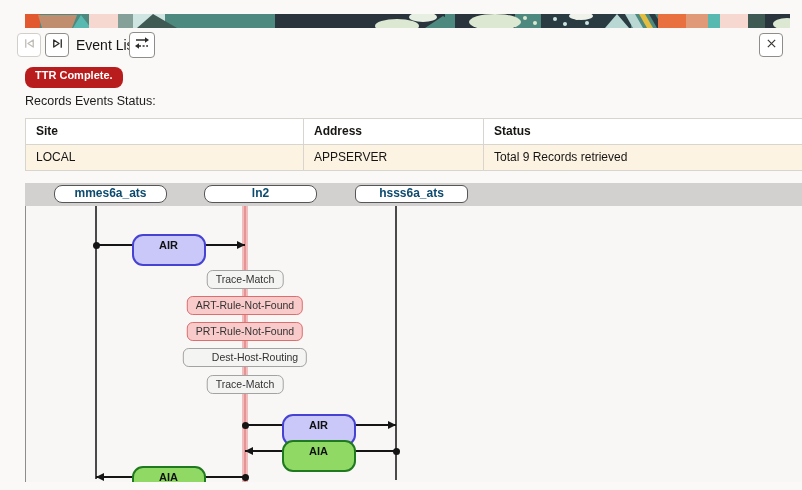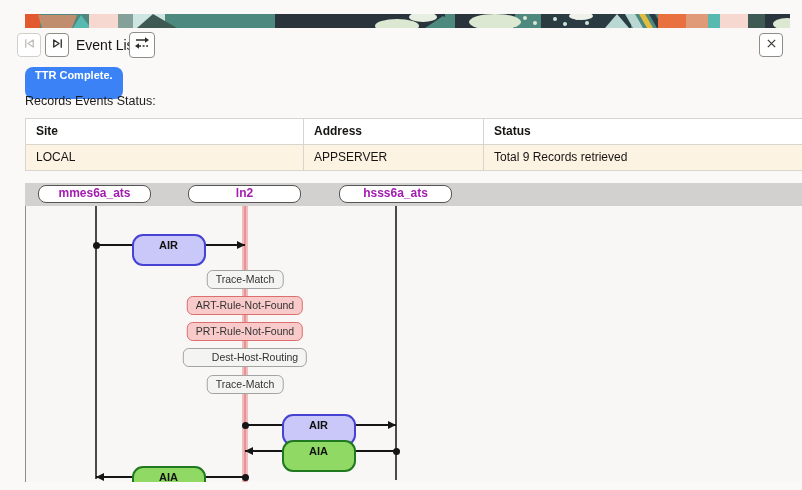--- a/index.html
+++ b/index.html
@@ -17,45 +17,45 @@
     display:flex; align-items:center; justify-content:center; cursor:pointer; color:#2c2b28;
   }
   .tb-btn.disabled { border-color:#d2cfca; color:#c0bdb7; cursor:default; }
   .tb-title { position:absolute; left:76px; top:37px; font-size:14px; color:#161513; }
   .btn-first { left:17px; top:33px; }
   .btn-last  { left:45px; top:33px; }
   .btn-swap  { left:129px; top:32px; width:26px; height:26px; }
   .btn-close { left:759px; top:33px; color:#3a3935; }
   
   .badge {
-    position:absolute; left:25px; top:67px; height:32px; line-height:16px;
-    padding:0 10px; border-radius:8px; background:#3b82f6; color:#fff;
+    position:absolute; left:25px; top:67px; height:21px; line-height:16px;
+    padding:0 10px; border-radius:8px; background:#b91c1c; color:#fff;
     font-size:11px; font-weight:bold;
   }
   
   .section-label { position:absolute; left:25px; top:94px; font-size:12.5px; color:#1c1b19; }
   
   .events-table {
     position:absolute; left:25px; top:118px; width:780px;
     border:1px solid #d8d5cf; background:#fff; font-size:12px;
   }
   .t-row { display:grid; grid-template-columns:278px 180px 322px; }
   .t-row.head { background:#fff; font-weight:bold; }
   .t-row.data { background:#fcf3e2; border-top:1px solid #d8d5cf; }
   .t-cell { height:25px; line-height:25px; padding-left:10px; border-right:1px solid #d8d5cf;
             overflow:hidden; white-space:nowrap; }
   .t-cell:last-child { border-right:none; }
   
   .diag-bar { position:absolute; left:25px; top:183px; width:777px; height:23px; background:#d2d1d0; }
   .node-box {
     position:absolute; top:2px; width:113px; height:18px; line-height:15px;
     background:#fff; border:1.5px solid #565656; border-radius:8px;
-    text-align:center; font-size:12px; font-weight:bold; color:#a21caf; cursor:pointer;
-  }
-  .node-1 { left:13px; } .node-2 { left:163px; } .node-3 { left:314px; }
+    text-align:center; font-size:12px; font-weight:bold; color:#0c4a6e; cursor:pointer;margin-left:16px;
+  }
+  .node-1 { left:13px; } .node-2 { left:163px; } .node-3 { left:314px;border-radius:6px; }
   
   .diag-canvas {
     position:absolute; left:25px; top:206px; width:777px; height:276px;
     background:#f8f7f5; border-left:1.5px solid #8d8d8d; overflow:hidden;
   }
   .lifeline { position:absolute; top:0; width:2px; background:#4a4a4a; }
   .life-1 { left:69px; height:273px; }
   .life-2 { left:216px; width:6px; height:276px;
             background:linear-gradient(90deg,#f3bcbc 0 2px,#e49494 2px 4px,#f3bcbc 4px 6px); }
   .life-3 { left:369px; height:274px; }

